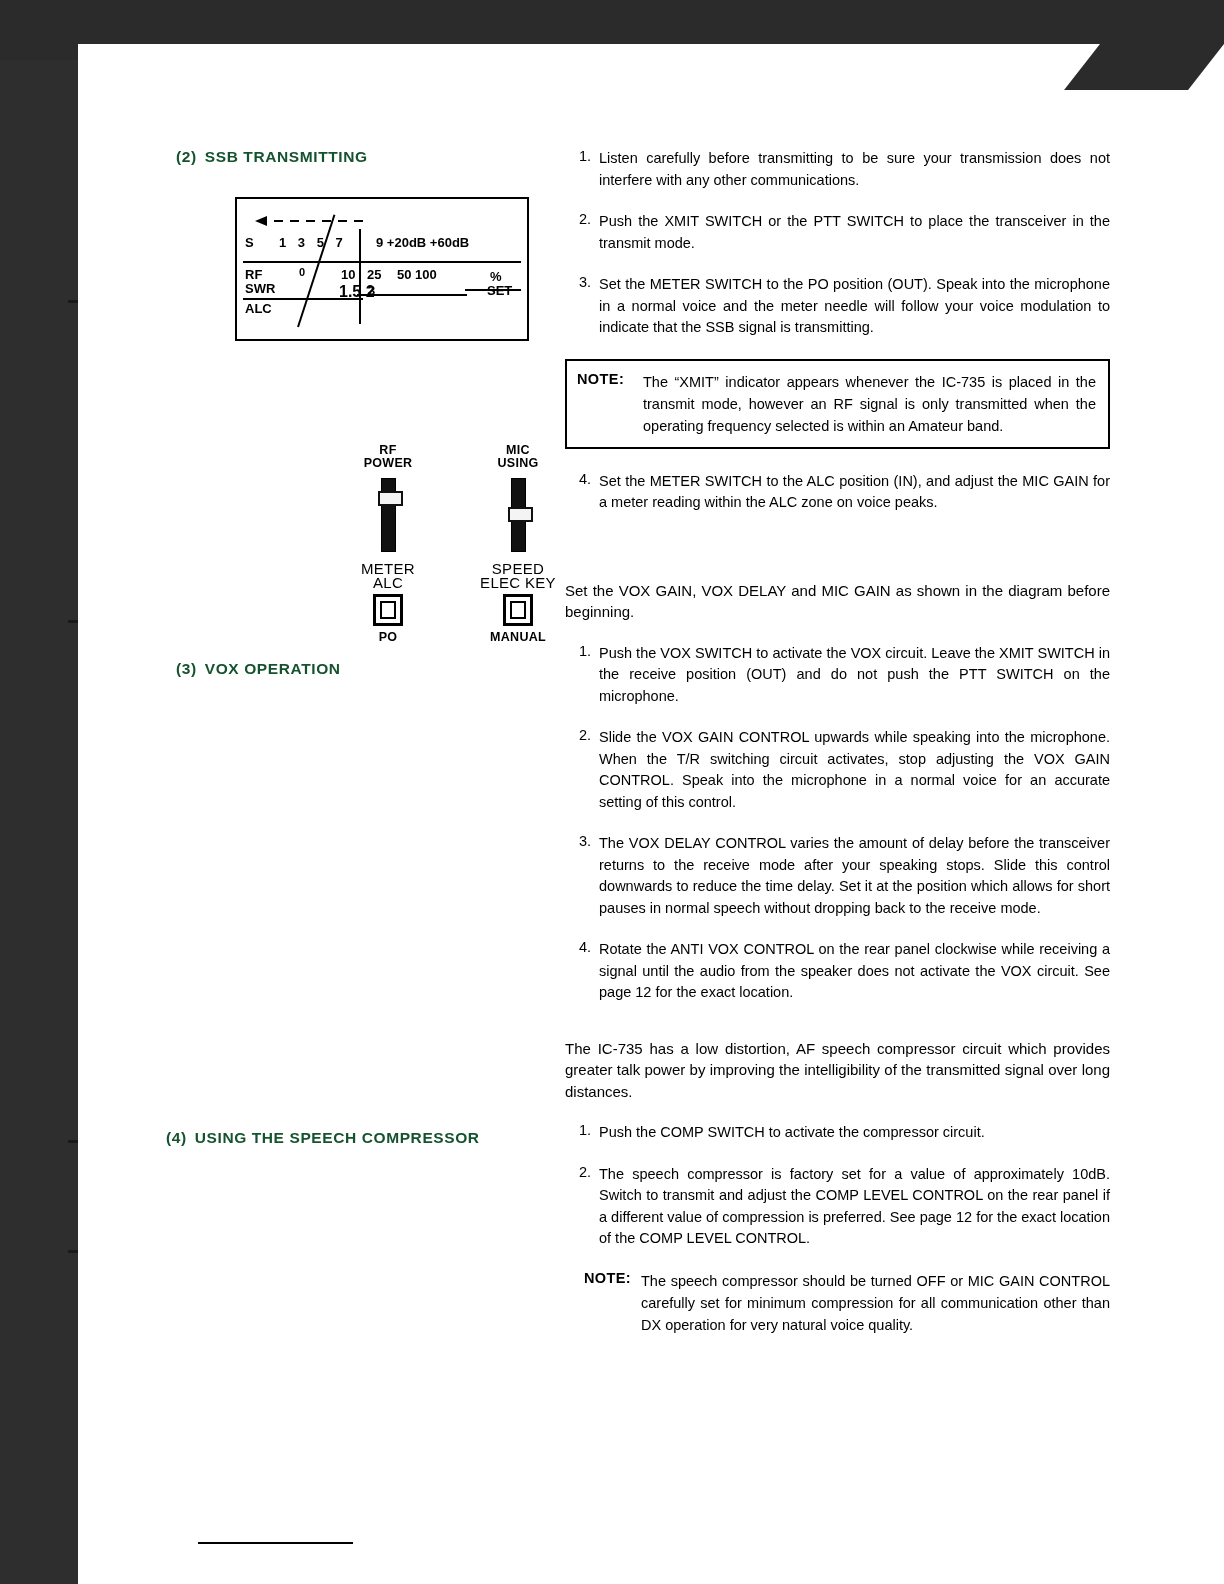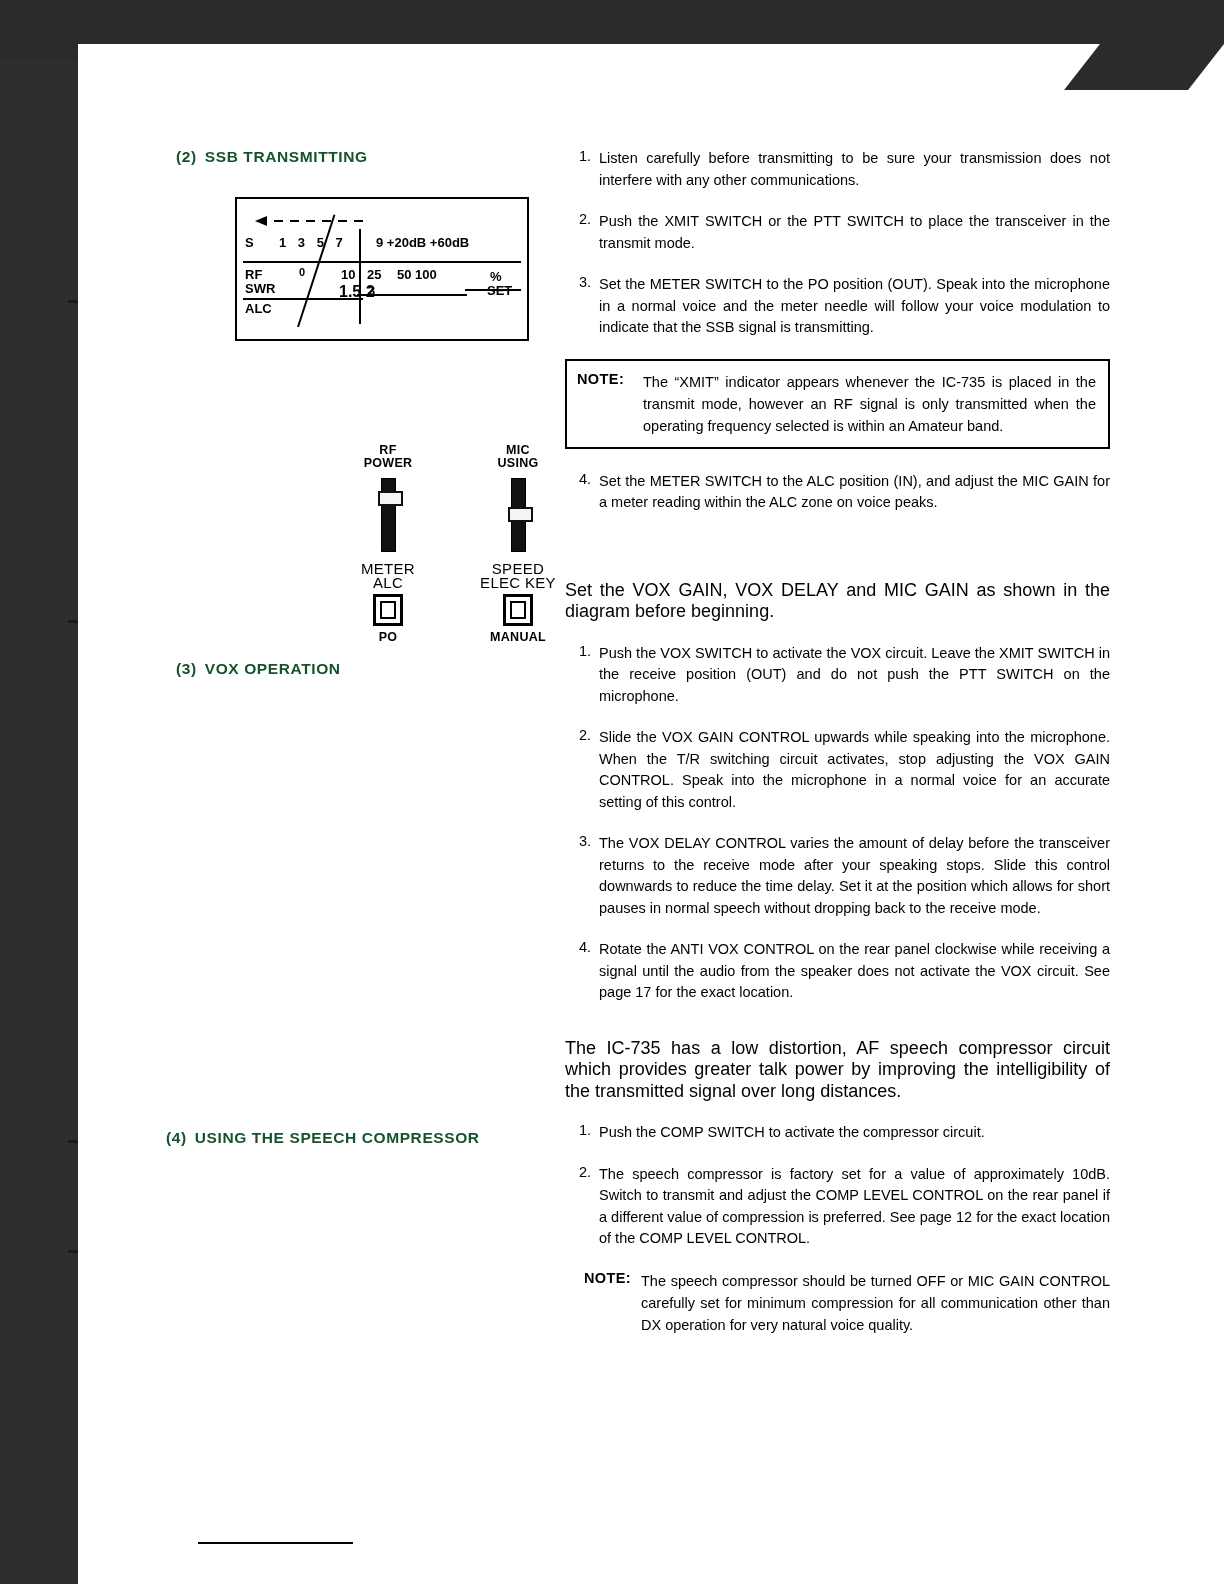--- a/index.html
+++ b/index.html
@@ -165,21 +165,21 @@
     padding-right: 8px;
   }
   .item .t {
     flex: 1;
     font-size: 14.5px;
     line-height: 21.5px;
     color: #000;
     text-align: justify;
   }
   .plain {
-    font-size: 18px;
+    font-size: 15px;
     line-height: 21.5px;
     color: #000;
     text-align: justify;
     margin-bottom: 20px;
   }
   .note-box {
     border: 2px solid #000;
     padding: 10px 12px 10px 10px;
     margin: 4px 0 22px 0;
     display: flex;
@@ -336,21 +336,21 @@
       <div class="item">
         <div class="n">2.</div>
         <div class="t">Slide the VOX GAIN CONTROL upwards while speaking into the microphone.   When the T/R switching circuit activates, stop adjusting the VOX GAIN CONTROL.   Speak into the microphone in a normal voice for an accurate setting of this control.</div>
       </div>
       <div class="item">
         <div class="n">3.</div>
         <div class="t">The VOX DELAY CONTROL varies the amount of delay before the transceiver returns to the receive mode after your speaking stops.  Slide this control downwards to reduce the time delay. Set it at the position which allows for short pauses in normal speech without dropping back to the receive mode.</div>
       </div>
       <div class="item">
         <div class="n">4.</div>
-        <div class="t">Rotate the ANTI VOX CONTROL on the rear panel clockwise while receiving a signal until the audio from the speaker does not activate the VOX circuit.  See page 17 for the exact location.</div>
+        <div class="t">Rotate the ANTI VOX CONTROL on the rear panel clockwise while receiving a signal until the audio from the speaker does not activate the VOX circuit.  See page 12 for the exact location.</div>
       </div>
 
       <div style="height:14px;"></div>
 
       <div class="plain">The IC-735 has a low distortion, AF speech compressor circuit which provides greater talk power by improving the intelligibility of the transmitted signal over long distances.</div>
 
       <div class="item">
         <div class="n">1.</div>
         <div class="t">Push the COMP SWITCH to activate the compressor circuit.</div>
       </div>

